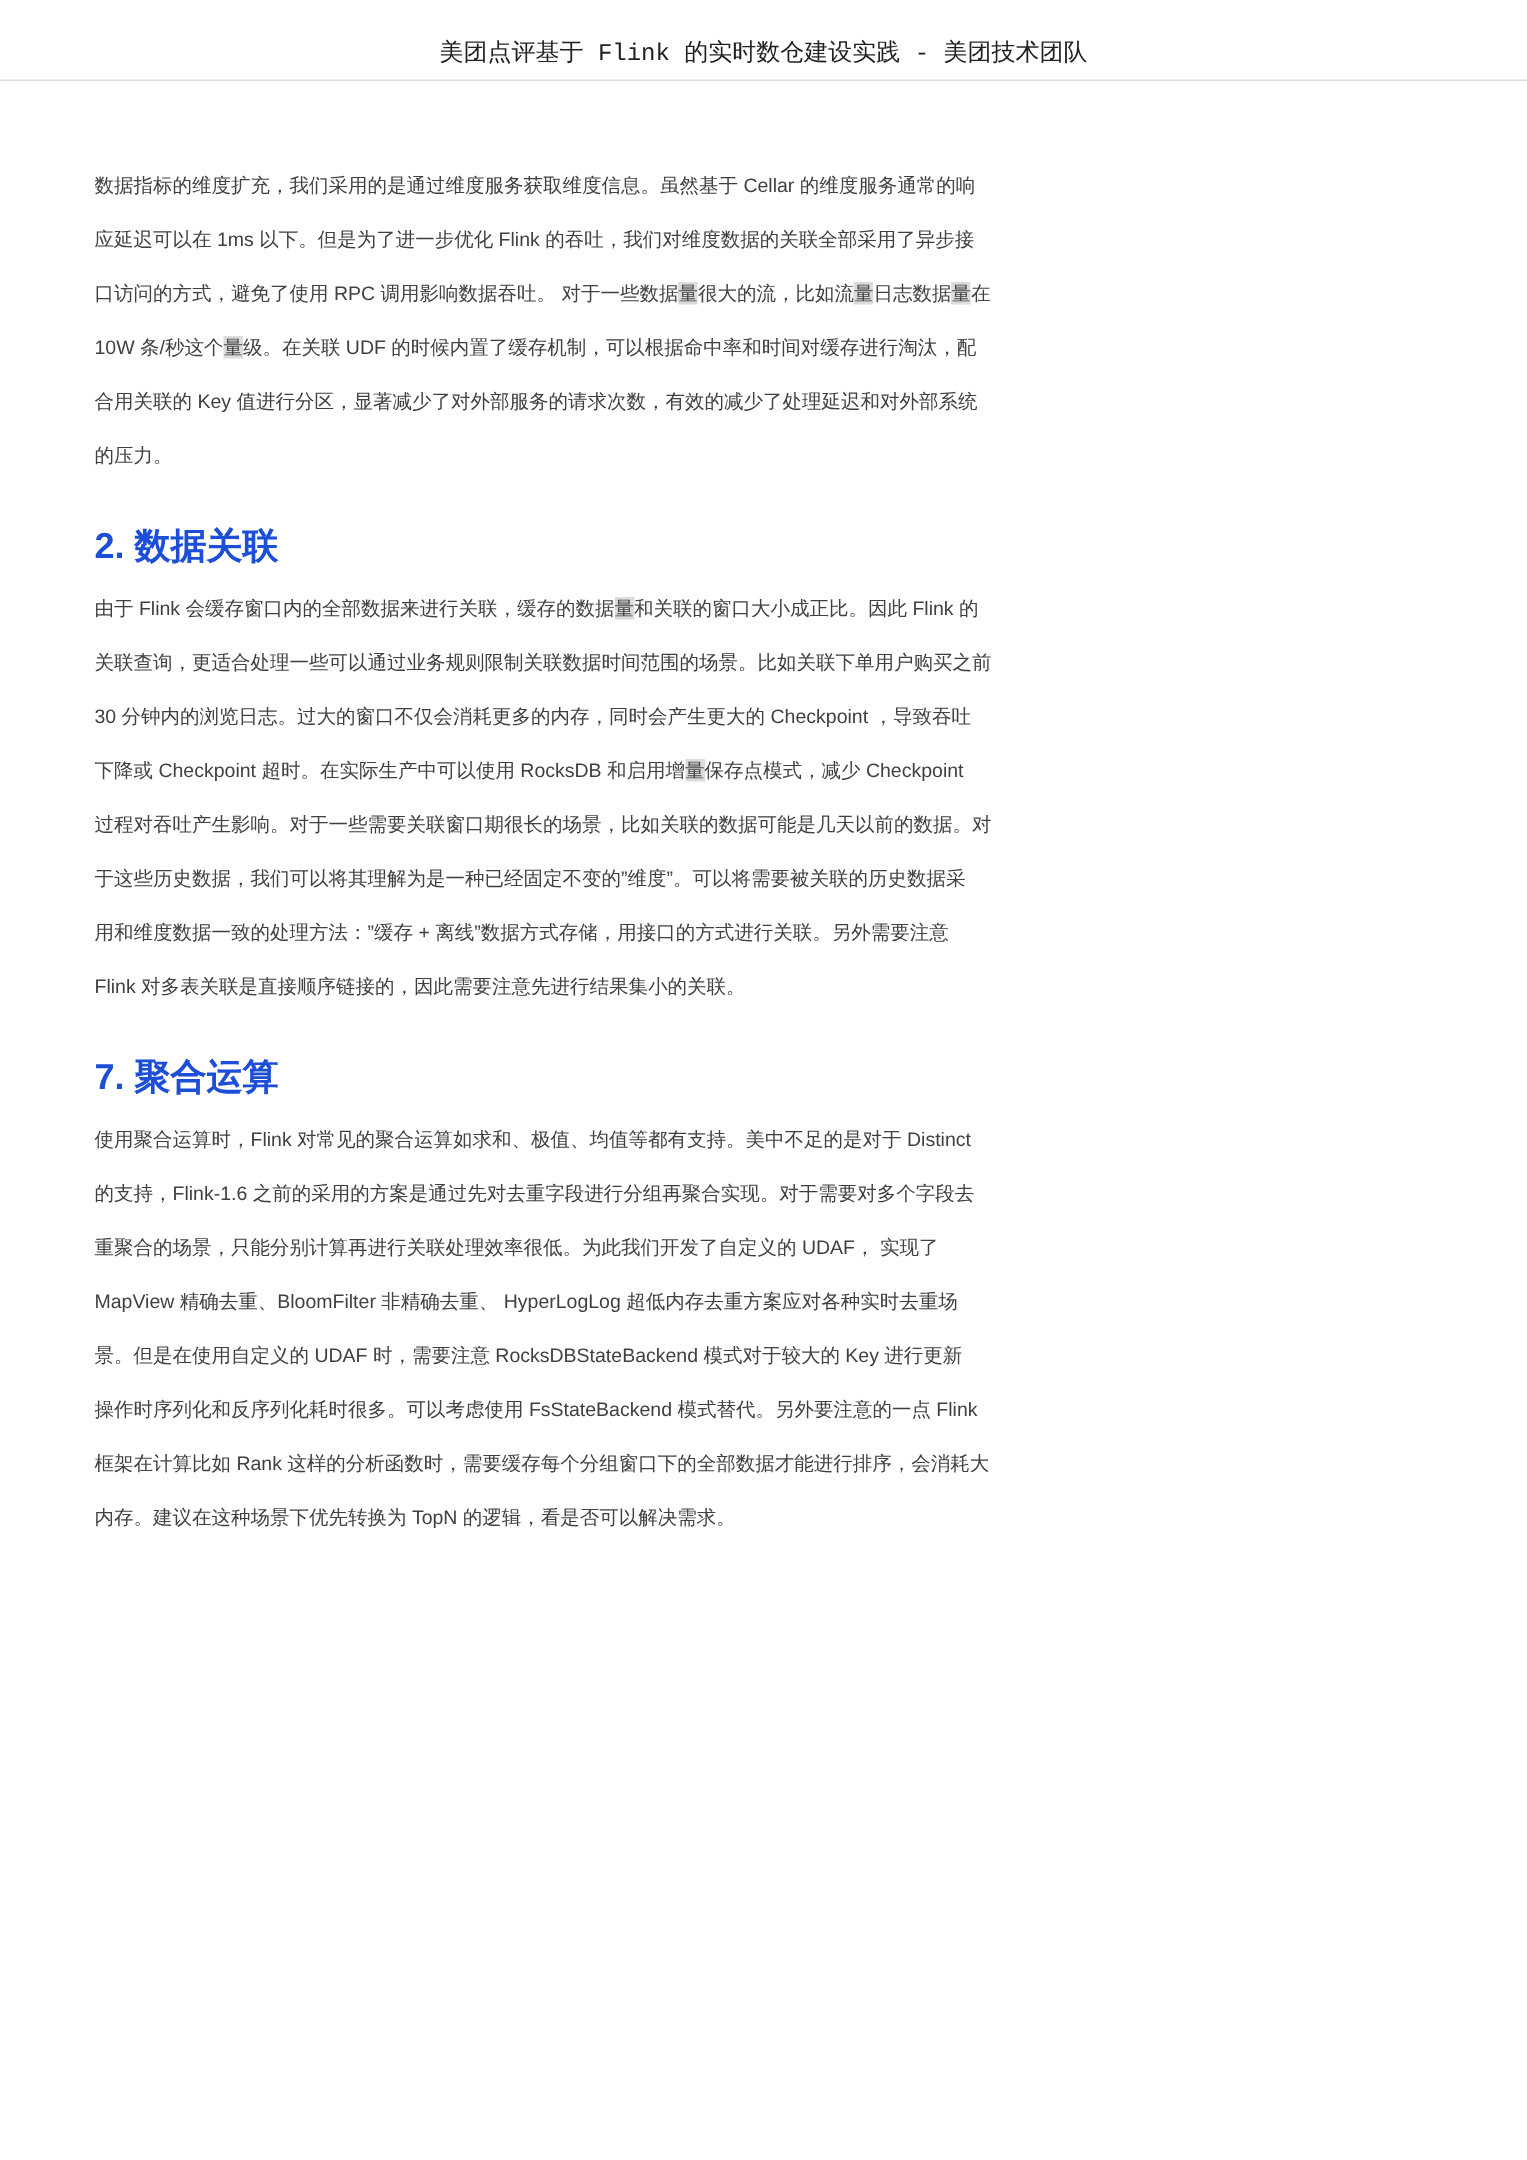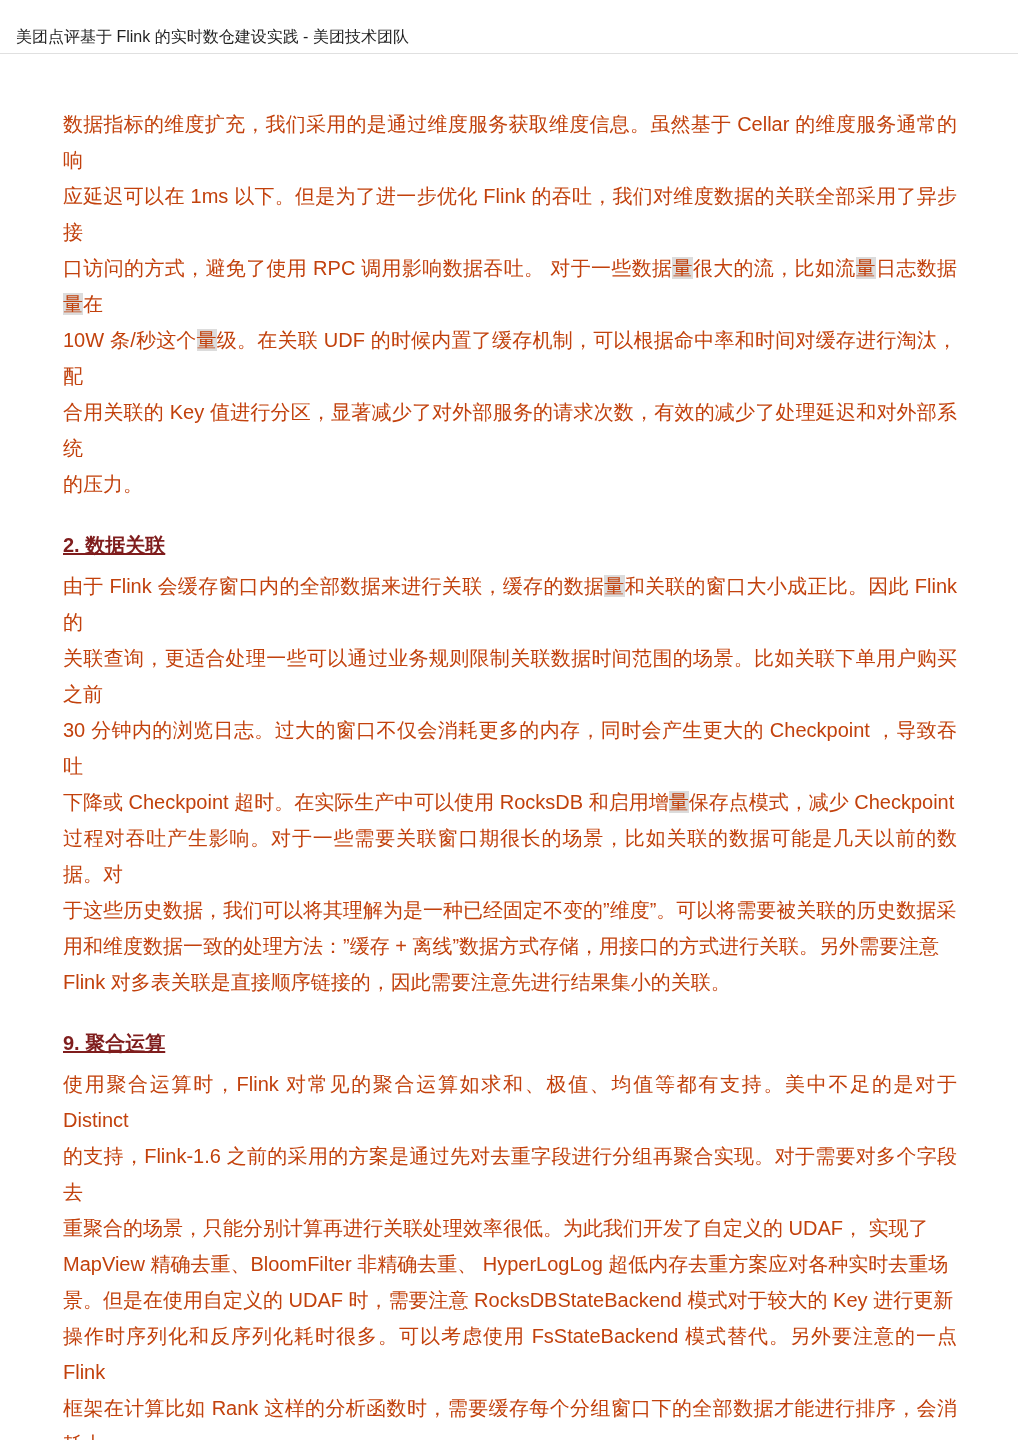--- a/index.html
+++ b/index.html
@@ -4,51 +4,51 @@
 <style>
   html, body { margin: 0; padding: 0; }
   body {
     width: 1018px;
     height: 1440px;
     background: #ffffff;
     font-family: "Liberation Sans", "DejaVu Sans", sans-serif;
     overflow: hidden;
   }
   .print-header {
-    padding: 27px 16px 7px;
-    font-family: Liberation Sans, sans-serif;
+    text-align: center;
+    padding: 27px 1px 7px;
+    font-family: Liberation Mono, monospace;
     font-size: 16px;
     line-height: 19px;
     color: #1f1f1f;
   }
   .header-rule {
     border: none;
     border-top: 1px solid #e0e0e0;
     margin: 0;
     width: 100%;
   }
   .content {
     padding: 52px 61px 0 63px;
   }
   .body-para {
-    font-size: 20px;
+    font-size: 13px;
     line-height: 36px;
-    color: #c2410c;
+    color: #404040;
     margin: 0 0 8px 0;
     white-space: pre-line;
     text-align: justify;
   }
   .section-heading {
-    font-size: 20px;
+    font-size: 24px;
     line-height: 30px;
     font-weight: 700;
-    color: #7f1d1d;
+    color: #1d4ed8;
     margin: 28px 0 8px 0;
     font-family: "Liberation Sans", "DejaVu Sans", sans-serif;
-    text-decoration: underline;
   }
   .hl {
     background: var(--hl-color, #dcdcdc);
   }
 </style>
 </head>
 <body>
 
 <div class="page">
   <header class="print-header">
@@ -69,21 +69,21 @@
 
     <p class="body-para">由于 Flink 会缓存窗口内的全部数据来进行关联，缓存的数据<span class="hl">量</span>和关联的窗口大小成正比。因此 Flink 的
 关联查询，更适合处理一些可以通过业务规则限制关联数据时间范围的场景。比如关联下单用户购买之前
 30 分钟内的浏览日志。过大的窗口不仅会消耗更多的内存，同时会产生更大的 Checkpoint ，导致吞吐
 下降或 Checkpoint 超时。在实际生产中可以使用 RocksDB 和启用增<span class="hl">量</span>保存点模式，减少 Checkpoint
 过程对吞吐产生影响。对于一些需要关联窗口期很长的场景，比如关联的数据可能是几天以前的数据。对
 于这些历史数据，我们可以将其理解为是一种已经固定不变的”维度”。可以将需要被关联的历史数据采
 用和维度数据一致的处理方法：”缓存 + 离线”数据方式存储，用接口的方式进行关联。另外需要注意
 Flink 对多表关联是直接顺序链接的，因此需要注意先进行结果集小的关联。</p>
 
-    <h2 class="section-heading">9. 聚合运算</h2>
+    <h2 class="section-heading">7. 聚合运算</h2>
 
     <p class="body-para">使用聚合运算时，Flink 对常见的聚合运算如求和、极值、均值等都有支持。美中不足的是对于 Distinct
 的支持，Flink-1.6 之前的采用的方案是通过先对去重字段进行分组再聚合实现。对于需要对多个字段去
 重聚合的场景，只能分别计算再进行关联处理效率很低。为此我们开发了自定义的 UDAF， 实现了
 MapView 精确去重、BloomFilter 非精确去重、 HyperLogLog 超低内存去重方案应对各种实时去重场
 景。但是在使用自定义的 UDAF 时，需要注意 RocksDBStateBackend 模式对于较大的 Key 进行更新
 操作时序列化和反序列化耗时很多。可以考虑使用 FsStateBackend 模式替代。另外要注意的一点 Flink
 框架在计算比如 Rank 这样的分析函数时，需要缓存每个分组窗口下的全部数据才能进行排序，会消耗大
 内存。建议在这种场景下优先转换为 TopN 的逻辑，看是否可以解决需求。</p>
 

